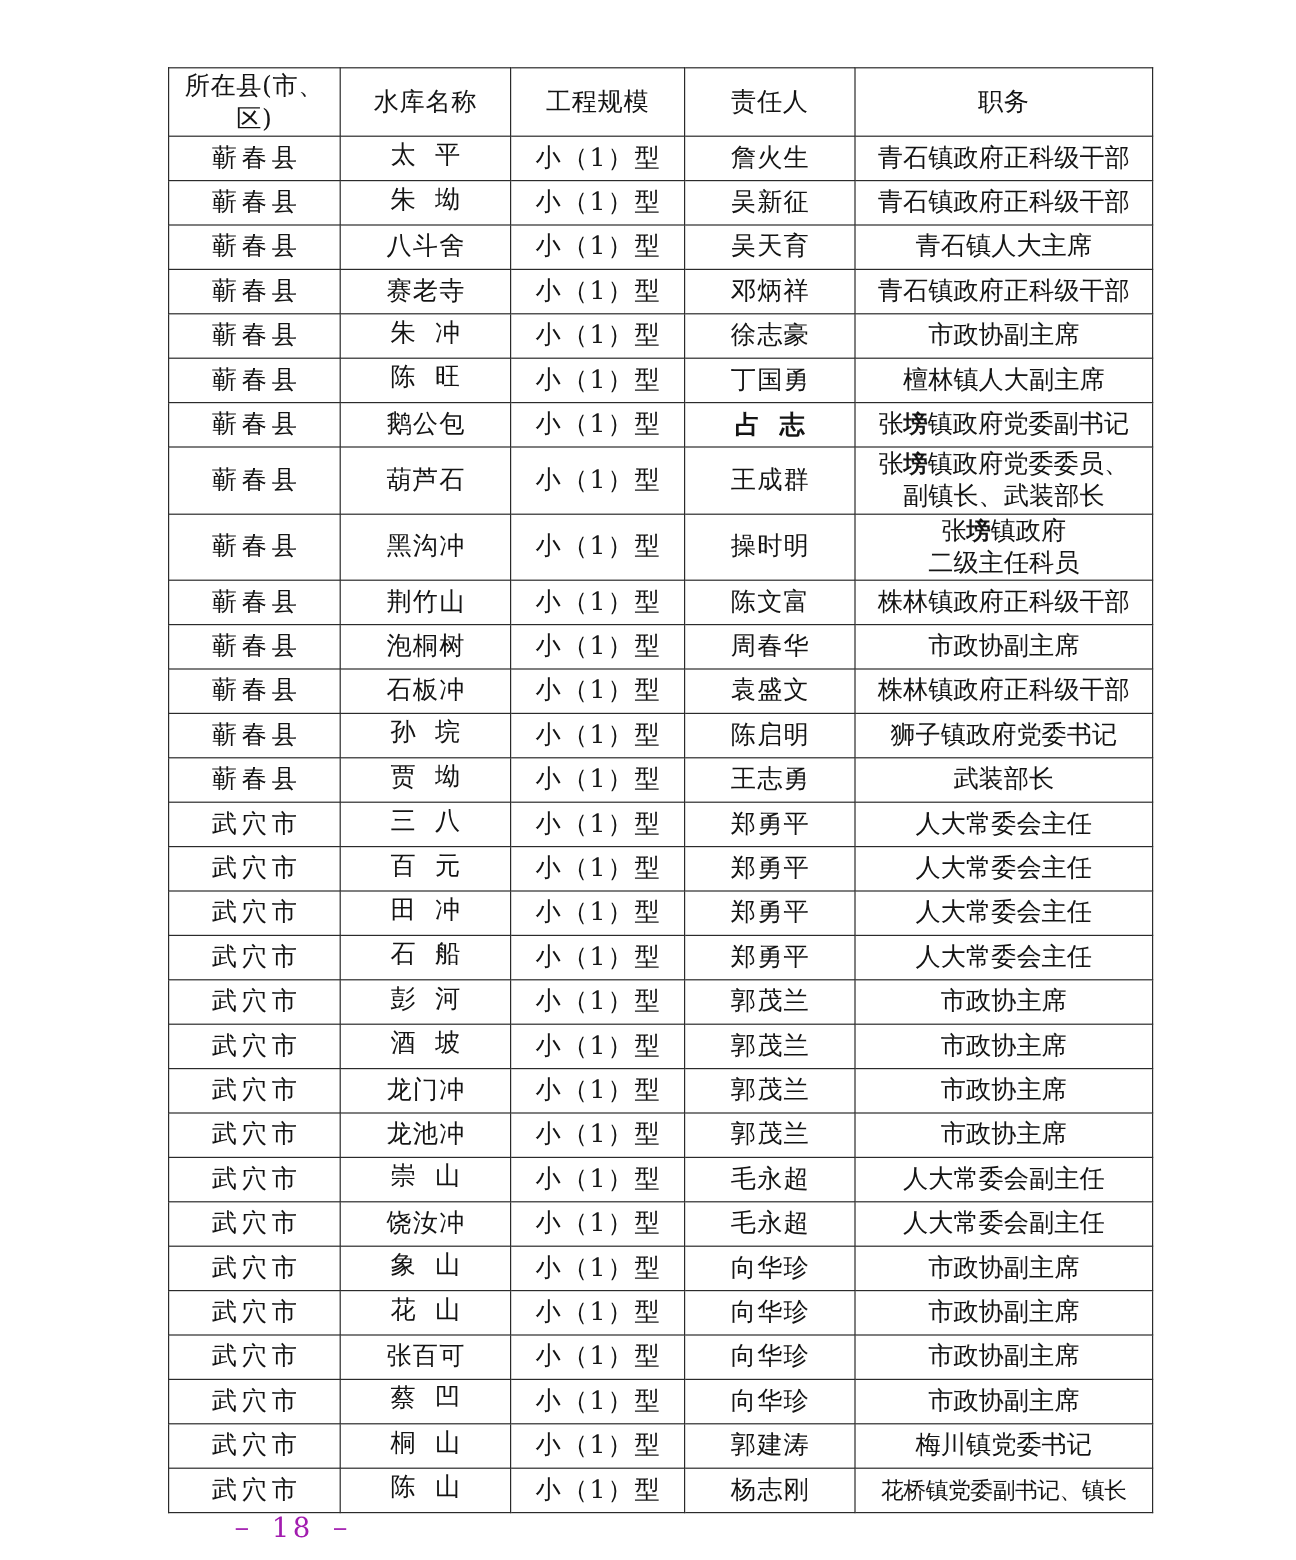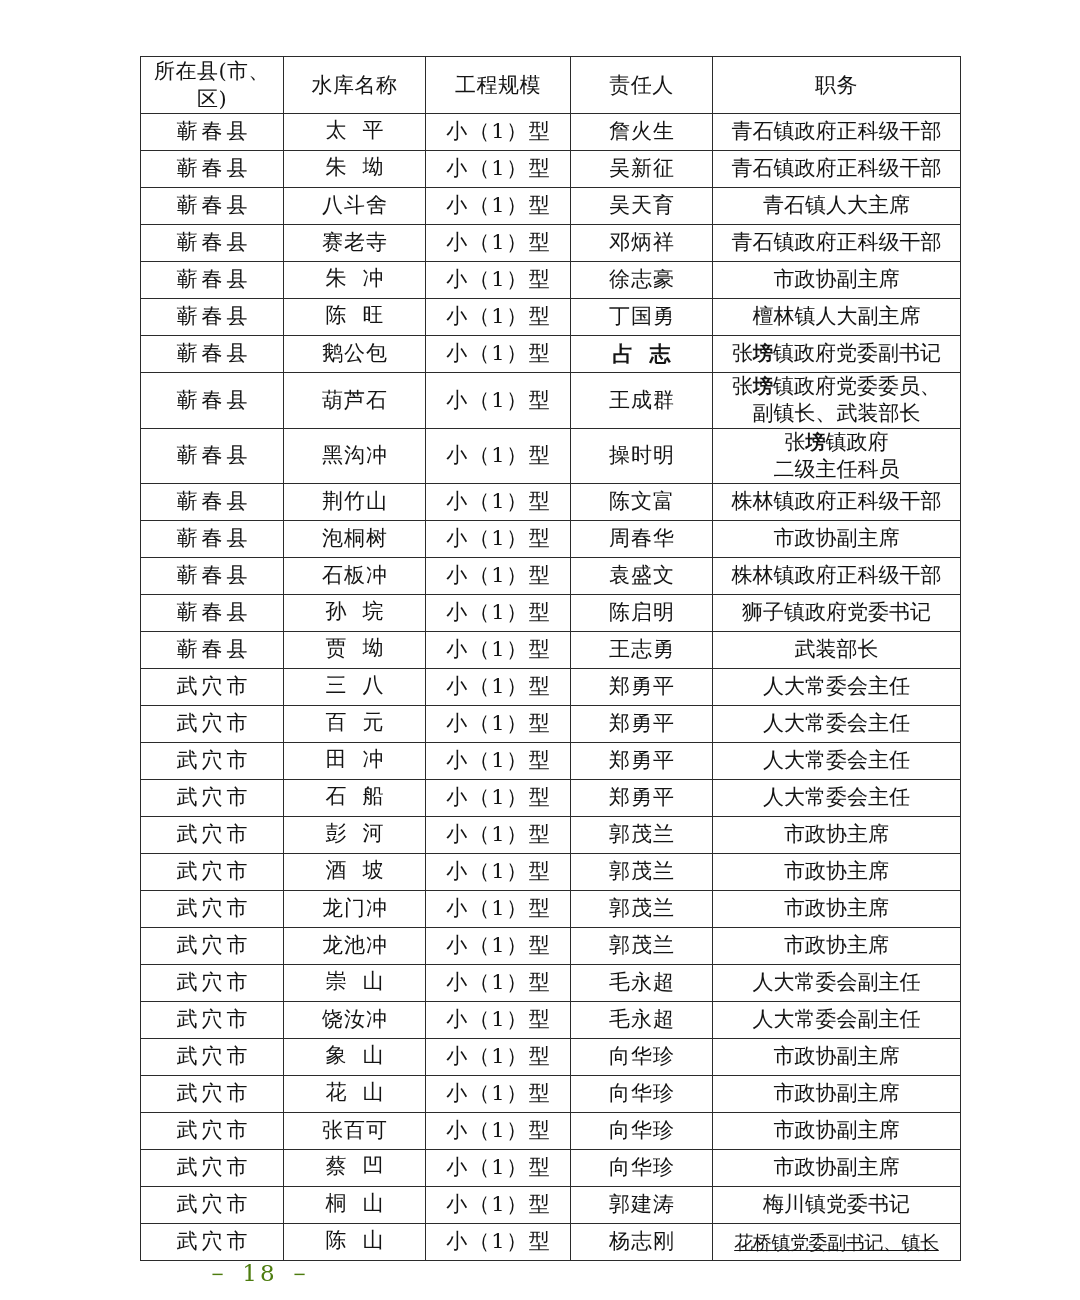--- a/index.html
+++ b/index.html
@@ -96,48 +96,47 @@
     text-indent: 1.5px;
     margin-top: 48px;
   }
   td.duty {
     letter-spacing: 0px;
     font-size: 20px;
   }
   td.duty.tight {
     font-size: 19px;
     letter-spacing: -0.4px;
-    text-decoration: underline;
   }
   
   tr.tall td {
     height: 62px;
   }
   tr.tall td.duty {
     white-space: normal;
     line-height: 1.3;
   }
   .duty-line {
     display: block;
   }
   .glyph-heavy {
     font-weight: bold;
     font-family: "DejaVu Sans", "Liberation Sans", sans-serif;
     font-size: 20px;
   }
 
   .footer {
     position: absolute;
-    left: 140px;
+    left: 124px;
     top: 1258px;
     width: 240px;
     text-align: center;
     font-size: 23px;
     letter-spacing: 3px;
-    color: #4d7c0f;
+    color: #a21caf;
   }
 </style>
 </head>
 <body>
 
 <div class="page">
 
   <div class="table-wrap">
     <table class="reservoir-table">
       <colgroup>

